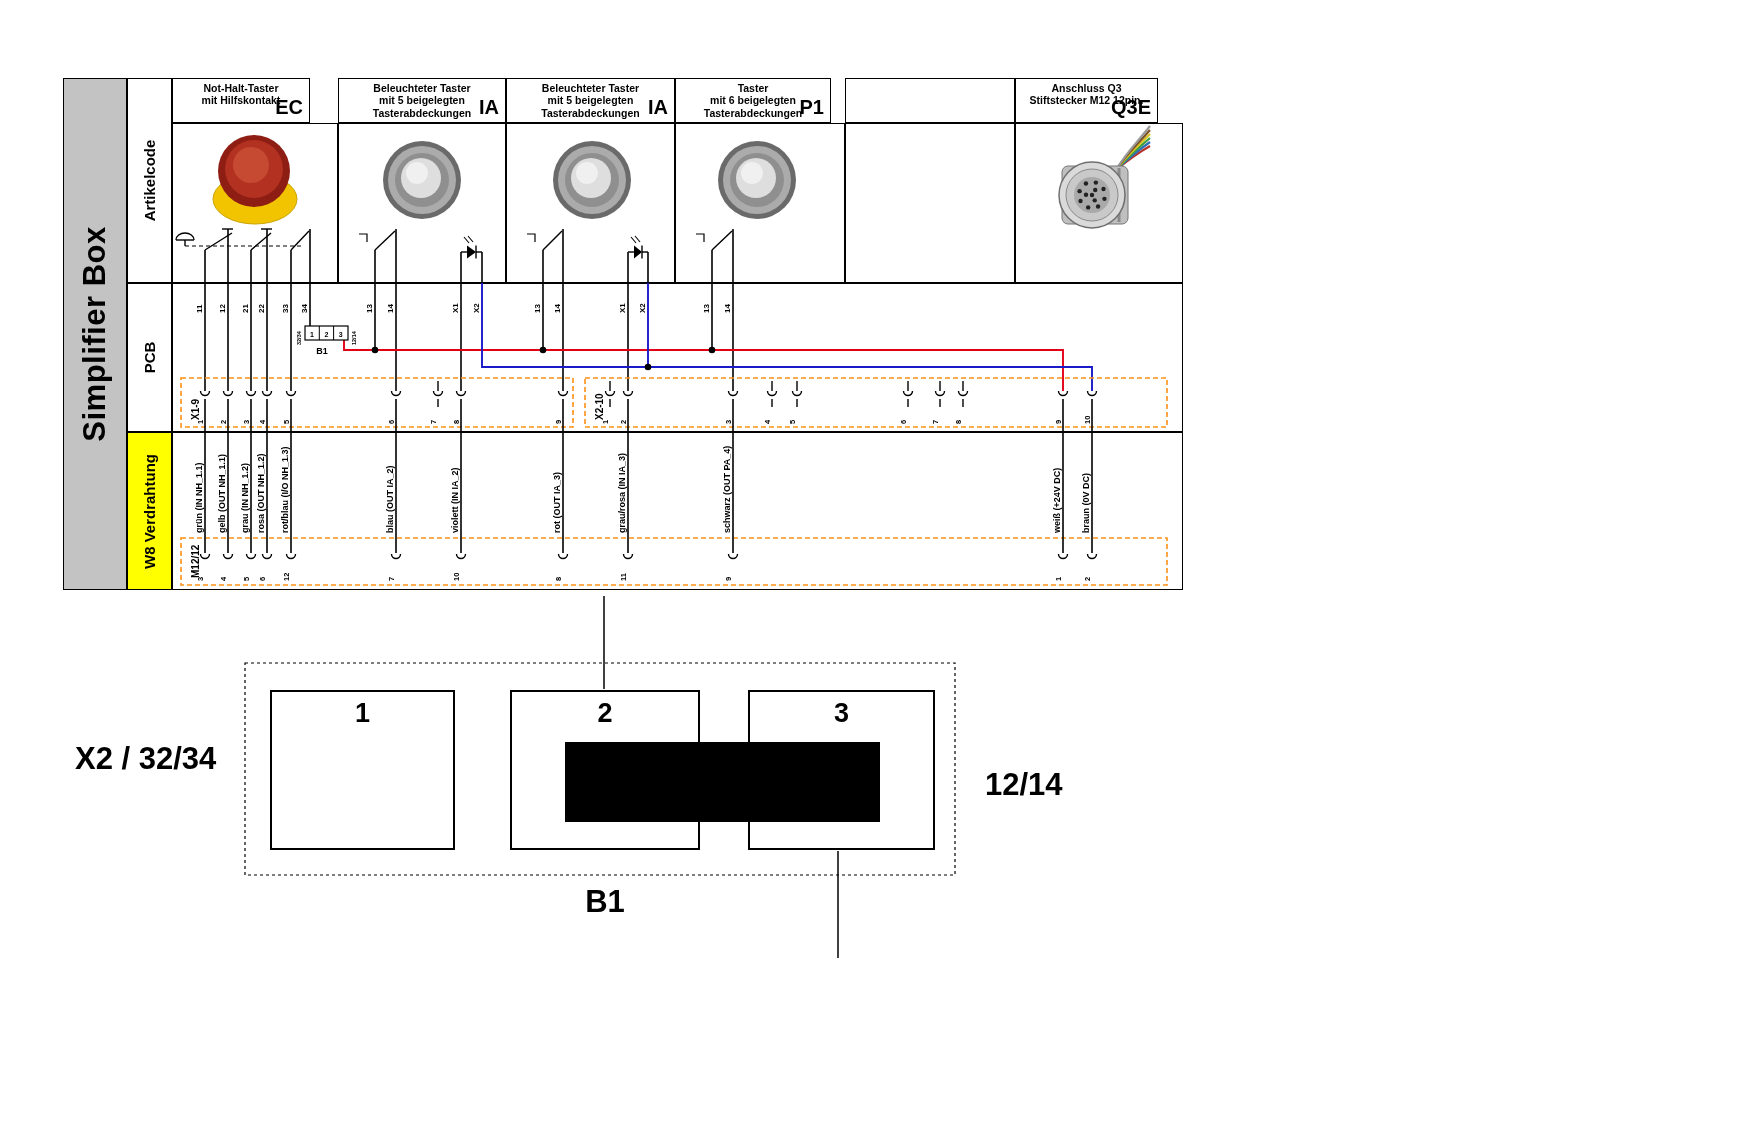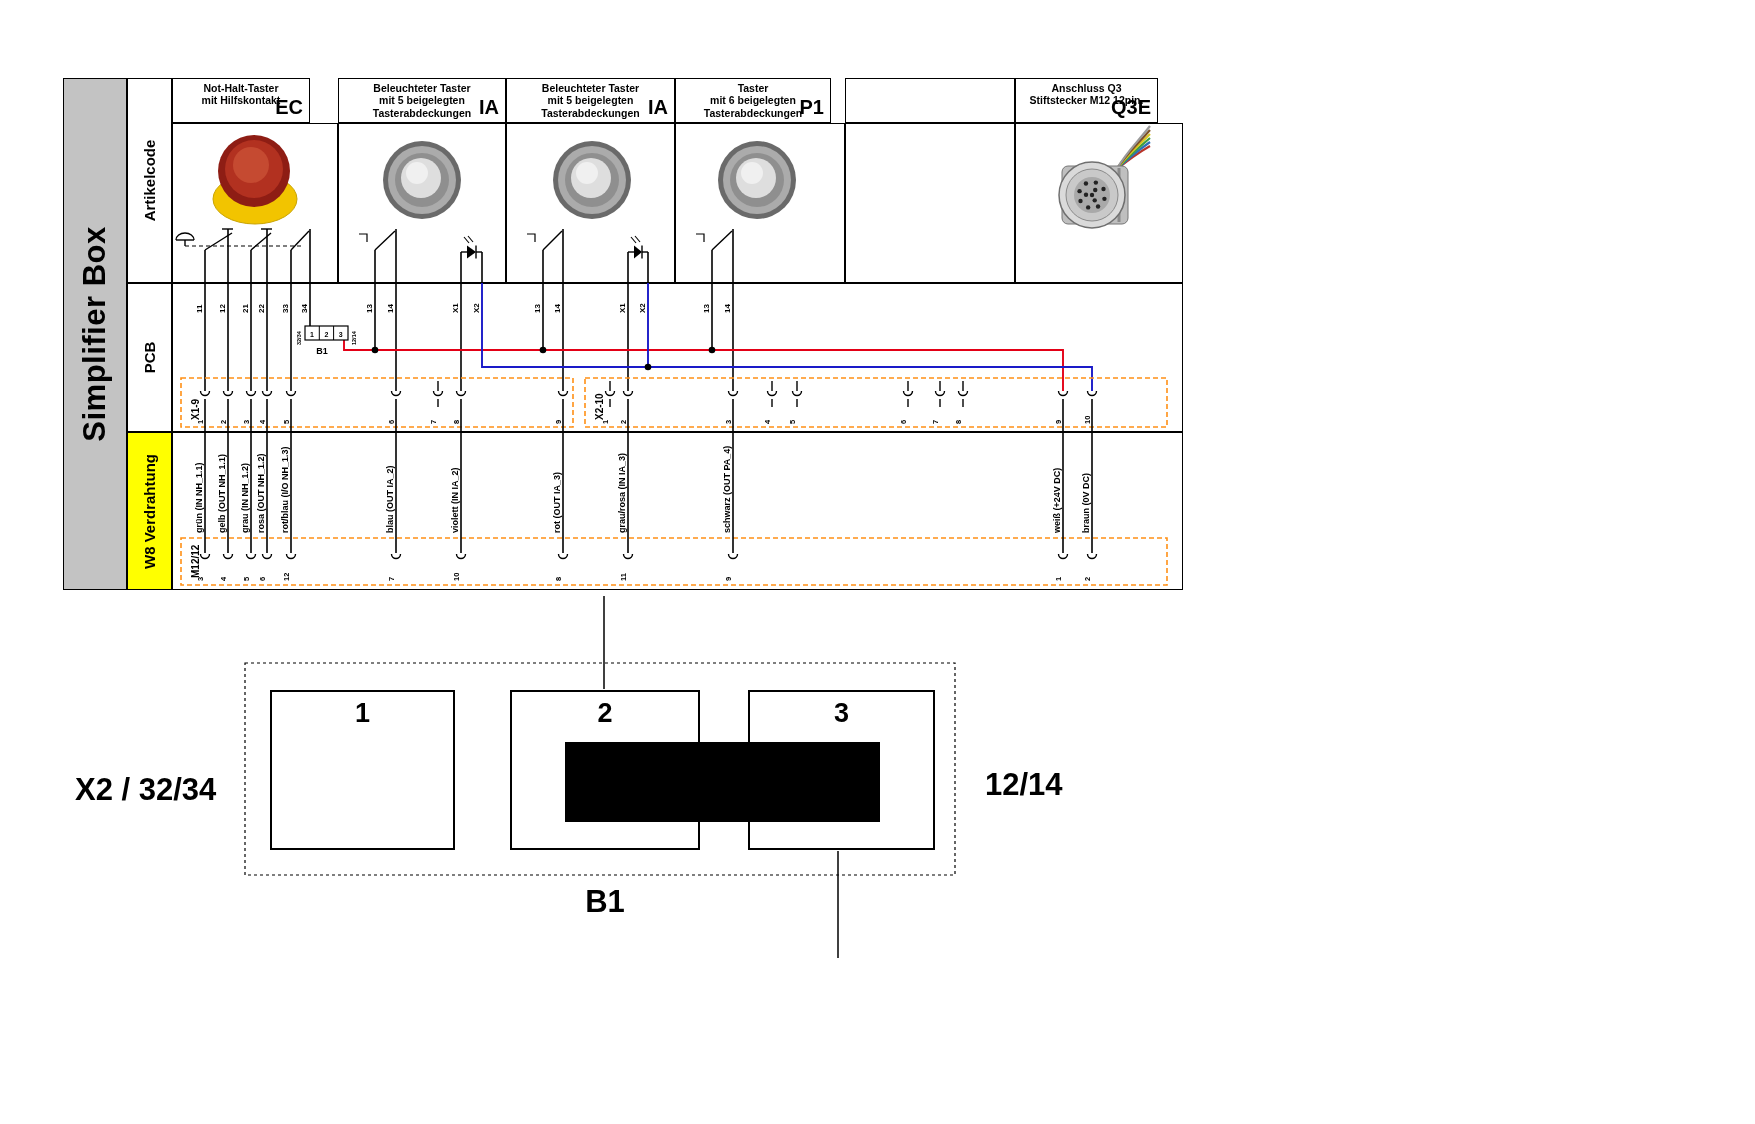--- a/index.html
+++ b/index.html
@@ -22,21 +22,21 @@
   .head .code{position:absolute;right:6px;bottom:3px;font-size:20px;font-weight:bold;}
   .imgrow{top:123px;height:160px;}
   #pcb-area{left:172px;top:283px;width:1011px;height:149px;}
   #w8-area{left:172px;top:432px;width:1011px;height:158px;}
   #schematic{position:absolute;left:0;top:0;z-index:5;pointer-events:none;
              font-family:"Liberation Sans","DejaVu Sans",sans-serif;}
   .bbox{position:absolute;top:690px;height:160px;border:2px solid #000;background:#fff;z-index:2;}
   .bbox .num{text-align:center;font-size:27px;font-weight:bold;margin-top:6px;}
   #blackrect{position:absolute;left:565px;top:742px;width:315px;height:80px;background:#000;z-index:4;}
   .biglabel{position:absolute;font-size:31px;font-weight:bold;z-index:2;white-space:nowrap;}
-  #lbl-left{left:75px;top:772px;}
+  #lbl-left{left:75px;top:741px;}
   #lbl-right{left:985px;top:767px;}
   #lbl-b1{left:545px;top:884px;width:120px;text-align:center;}
 </style>
 </head>
 <body>
 
 <div id="stage">
 
   <div class="cell" id="title-cell">
     <div class="vwrap">

